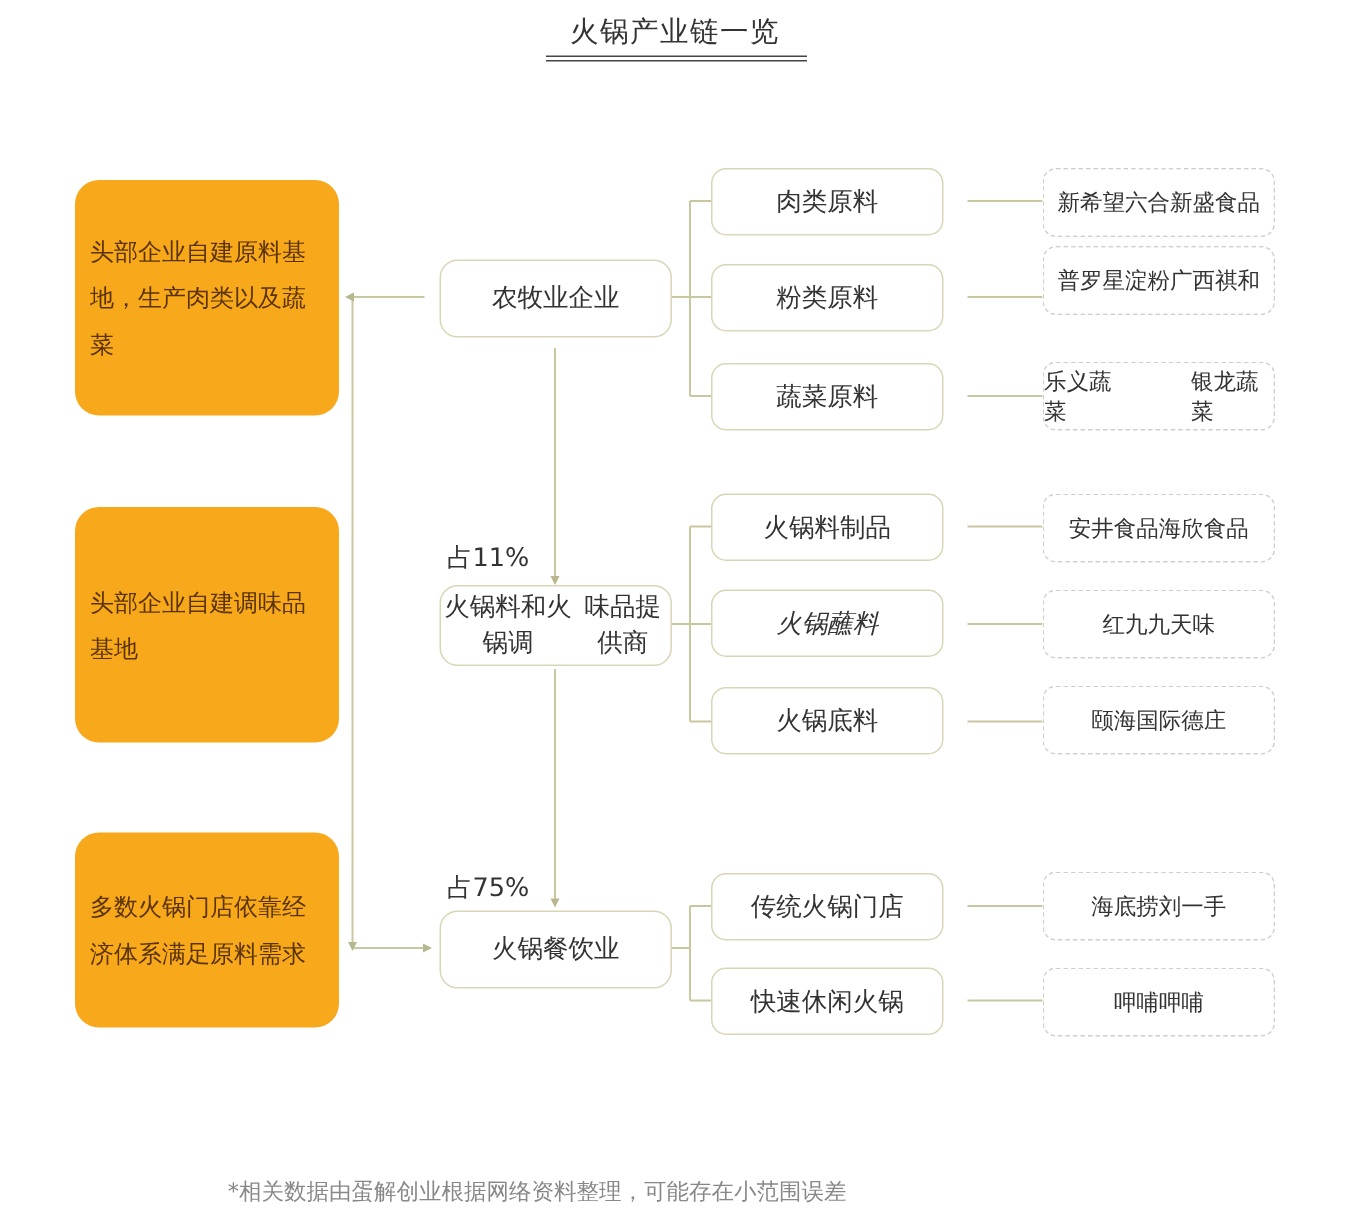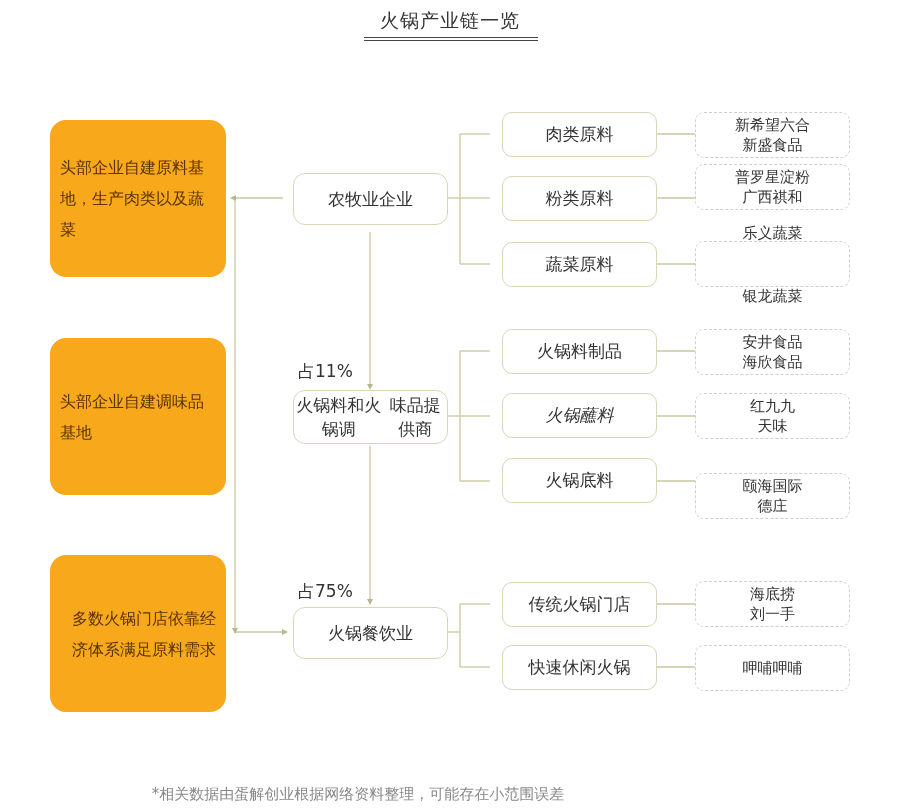--- a/index.html
+++ b/index.html
@@ -2,22 +2,22 @@
 <html><head>
 <meta charset="utf-8">
 <style>
   html,body{margin:0;padding:0;background:#fff;}
   body{width:900px;height:808px;position:relative;overflow:hidden;font-family:"DejaVu Sans","Liberation Sans",sans-serif;color:#333;}
   .title{position:absolute;left:360px;top:8px;width:180px;text-align:center;font-size:19px;color:#333;letter-spacing:1px;}
   .title-rule{position:absolute;left:364px;top:37px;width:174px;height:2px;border-top:1px solid #444;border-bottom:1px solid #444;}
   .orange{position:absolute;left:50px;width:176px;background:#f7a81b;border-radius:16px;color:#5a3300;font-size:16px;line-height:31px;padding:0 10px;box-sizing:border-box;display:flex;align-items:center;}
   .mid{position:absolute;left:293px;width:155px;border:1.5px solid #d9d6b5;border-radius:12px;background:#fff;display:flex;align-items:center;justify-content:center;text-align:center;font-size:17px;line-height:24px;color:#333;box-sizing:border-box;}
   .pct{position:absolute;left:298px;font-size:17px;color:#333;}
-  .cat{position:absolute;left:502px;width:155px;height:45px;border:1.5px solid #d9d6b5;border-radius:10px;background:#fff;display:flex;align-items:center;justify-content:center;font-size:17px;color:#333;box-sizing:border-box;}
-  .co{position:absolute;left:695px;width:155px;height:46px;border:1.5px dashed #cfcfcf;border-radius:9px;background:#fff;display:flex;flex-direction:column;align-items:center;justify-content:center;font-size:15px;line-height:20px;color:#333;box-sizing:border-box;}
+  .cat{position:absolute;left:474px;width:155px;height:45px;border:1.5px solid #d9d6b5;border-radius:10px;background:#fff;display:flex;align-items:center;justify-content:center;font-size:17px;color:#333;box-sizing:border-box;}
+  .co{position:absolute;left:695px;width:155px;height:46px;border:1.5px dashed #cfcfcf;border-radius:9px;background:#fff;display:flex;align-items:center;justify-content:center;font-size:15px;line-height:20px;color:#333;box-sizing:border-box;}
   .footer{position:absolute;left:0;top:785px;width:716px;text-align:center;font-size:15px;color:#888;}
   svg.conn{position:absolute;left:0;top:0;}
 </style>
 </head>
 <body>
 
 <div class="title">火锅产业链一览</div>
 <div class="title-rule"></div>
 
 <svg class="conn" width="900" height="808">
@@ -65,21 +65,21 @@
     <polygon points="235,634 232,628 238,628"></polygon>
   </g>
 </svg>
 
 <div class="orange" style="top:120px;height:157px;">
   <span>头部企业自建原料基地，生产肉类以及蔬菜</span>
 </div>
 <div class="orange" style="top:338px;height:157px;">
   <span>头部企业自建调味品基地</span>
 </div>
-<div class="orange" style="top:555px;height:157px;text-align:right;">
+<div class="orange" style="top:555px;height:130px;">
   <span>多数火锅门店依靠经济体系满足原料需求</span>
 </div>
 
 <div class="pct" style="top:146px;margin-top:32px;">占14%</div>
 <div class="mid" style="top:173px;height:52px;">
   <span>农牧业企业</span>
 </div>
 <div class="cat" style="top:112px;">肉类原料</div>
 <div class="cat" style="top:176px;">粉类原料</div>
 <div class="cat" style="top:242px;">蔬菜原料</div>
@@ -105,21 +105,21 @@
 <div class="cat" style="top:393px;font-style:italic;">火锅蘸料</div>
 <div class="cat" style="top:458px;">火锅底料</div>
 <div class="co" style="top:329px;justify-content:center;">
   <span>安井食品</span>
   <span>海欣食品</span>
 </div>
 <div class="co" style="top:393px;">
   <span>红九九</span>
   <span>天味</span>
 </div>
-<div class="co" style="top:473px;">
+<div class="co" style="top:457px;">
   <span>颐海国际</span>
   <span>德庄</span>
 </div>
 
 <div class="pct" style="top:580px;">占75%</div>
 <div class="mid" style="top:607px;height:52px;">
   <span>火锅餐饮业</span>
 </div>
 <div class="cat" style="top:582px;">传统火锅门店</div>
 <div class="cat" style="top:645px;">快速休闲火锅</div>

